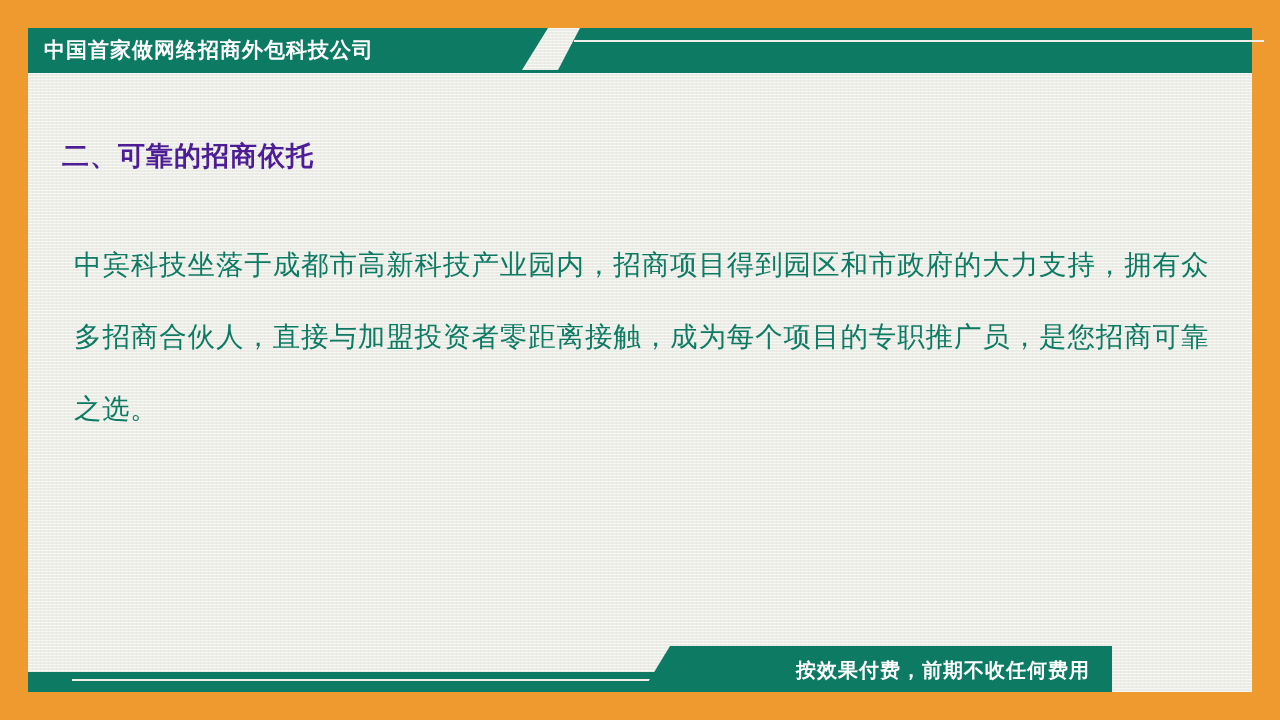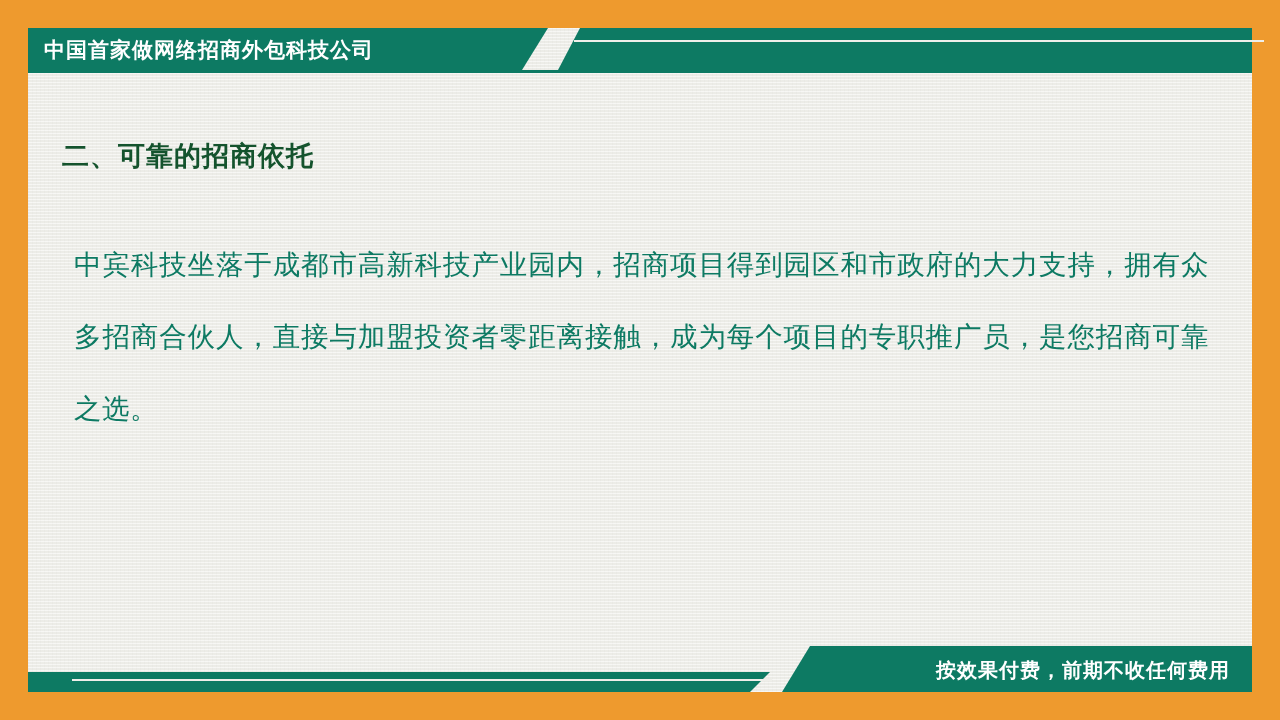--- a/index.html
+++ b/index.html
@@ -83,21 +83,21 @@
     width: 1224px;
     height: 3px;
     background: #0D7A63;
   }
 
   
   .section-heading {
     position: absolute;
     left: 62px;
     top: 138px;
-    color: #14532d;
+    color: #4c1d95;
     font-size: 27px;
     font-weight: bold;
     letter-spacing: 1px;
     white-space: nowrap;
   }
   .body-paragraph {
     position: absolute;
     left: 50px;
     top: 228px;
     width: 1135px;
@@ -109,21 +109,21 @@
     text-justify: inter-character;
     letter-spacing: 0.5px;
     margin-left: 24px;
   }
 
   
   .footer-band {
     position: absolute;
     left: 28px;
     top: 646px;
-    width: 1224px;
+    width: 1084px;
     height: 46px;
   }
   .footer-right-shape {
     position: absolute;
     right: 0;
     top: 0;
     width: 470px;
     height: 46px;
     background: #0D7A63;
     clip-path: polygon(28px 0, 470px 0, 470px 46px, 0 46px);

